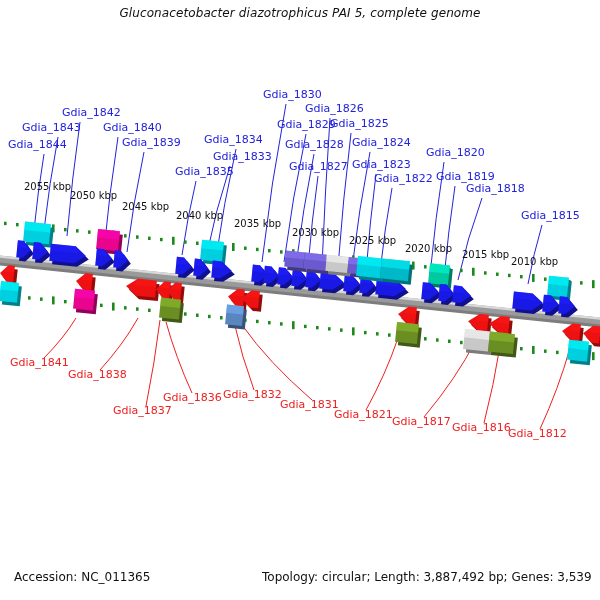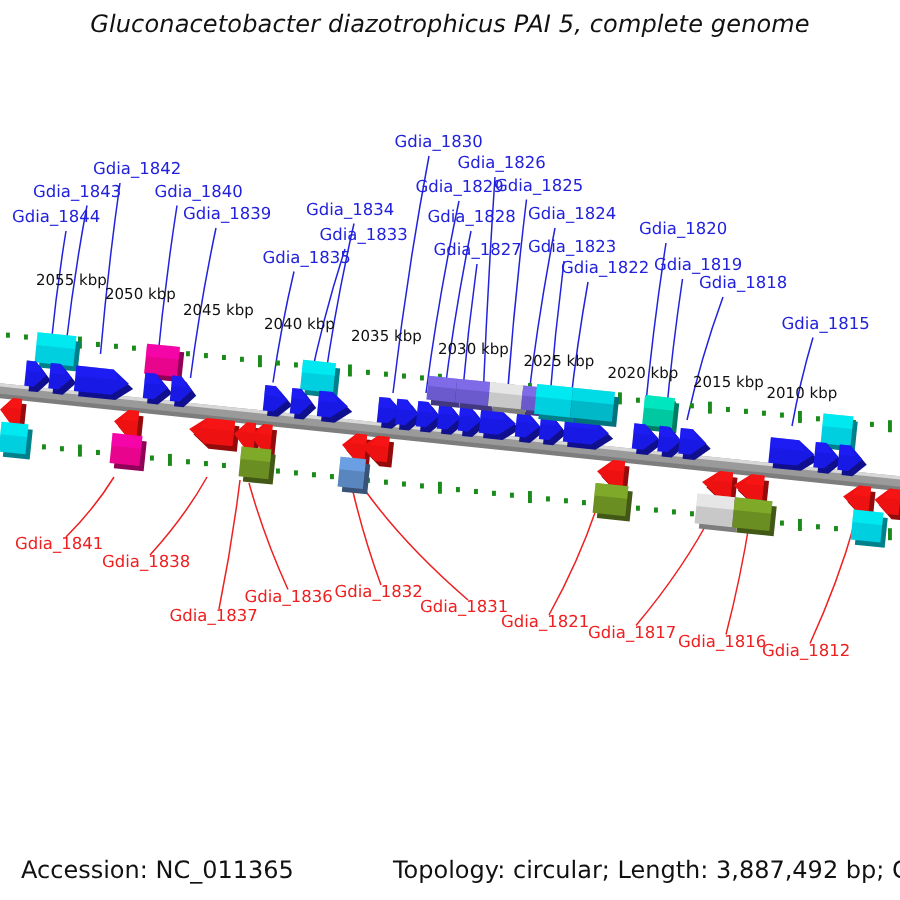--- a/index.html
+++ b/index.html
@@ -5,27 +5,27 @@
 <style>
   html,body{margin:0;padding:0;}
   body{
     width:600px;height:600px;background:#ffffff;overflow:hidden;
     font-family:"DejaVu Sans","Liberation Sans",sans-serif;
     position:relative;
   }
   #root{position:absolute;inset:0;width:600px;height:600px;}
   .title{
     position:absolute;top:6px;left:0;width:600px;text-align:center;
-    font-style:italic;font-size:16px;color:#111;
+    font-style:italic;font-size:12px;color:#111;
     font-family:"DejaVu Sans","Liberation Sans",sans-serif;
     letter-spacing:0.1px;
   }
   .footer{
     position:absolute;bottom:12px;left:0;width:490px;height:18px;
-    font-size:16px;color:#111;
+    font-size:12px;color:#111;
   }
   .footer .acc{position:absolute;left:14px;top:0;}
   .footer .topo{position:absolute;left:262px;top:0;white-space:nowrap;}
 
   svg#map{position:absolute;top:0;left:0;width:600px;height:600px;}
 
   .lbl{
     font-size:11px;
     font-family:"DejaVu Sans","Liberation Sans",sans-serif;
     dominant-baseline:alphabetic;

